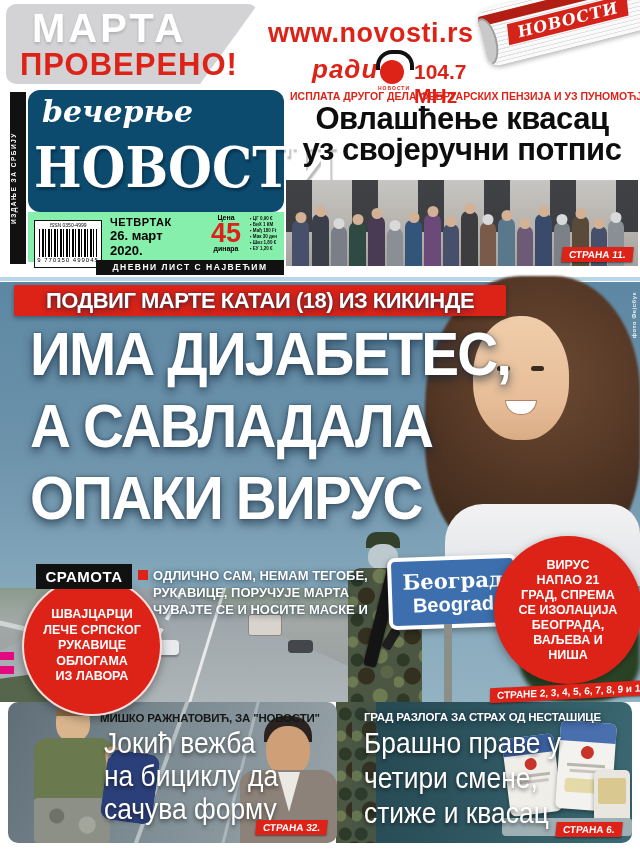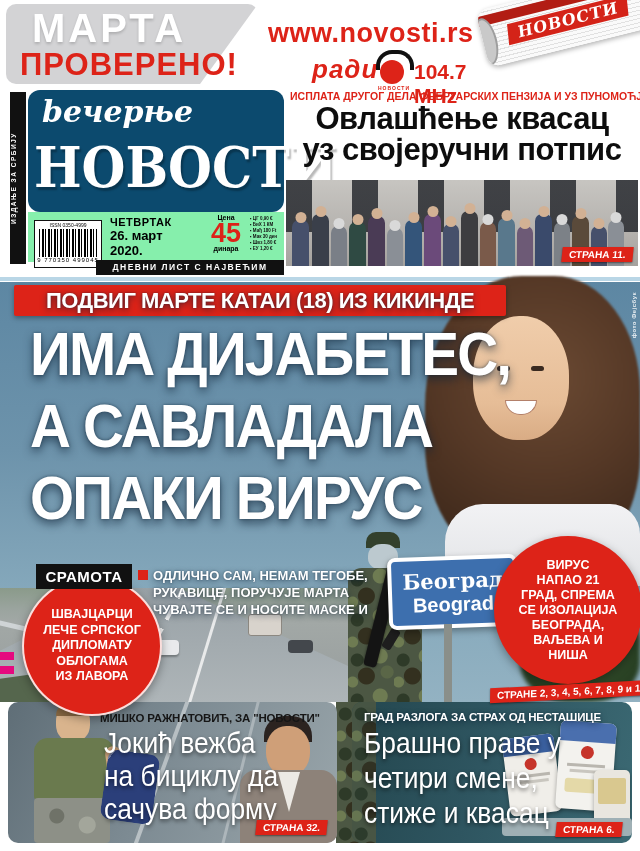--- a/index.html
+++ b/index.html
@@ -202,21 +202,21 @@
       <div class="b wh shadowtxt" style="font-size:13px;line-height:17px;margin-left:15px;">РУКАВИЦЕ, ПОРУЧУЈЕ МАРТА</div>
       <div class="b wh shadowtxt" style="font-size:13px;line-height:17px;margin-left:15px;">ЧУВАЈТЕ СЕ И НОСИТЕ МАСКЕ И</div>
     </div>
 
     <div class="a b wh" style="left:36px;top:282px;width:96px;height:25px;background:#111;font-size:15px;line-height:25px;
                 text-align:center;letter-spacing:.5px;z-index:6;">СРАМОТА</div>
     <div class="a circle-story" style="left:22px;top:294px;width:136px;height:136px;font-size:12.5px;line-height:15.5px;z-index:5;
                 border:2px solid rgba(255,255,255,.85);">
       <div>ШВАЈЦАРЦИ</div>
       <div>ЛЕЧЕ СРПСКОГ</div>
-      <div>ДИПЛОМАТУ</div>
+      <div>РУКАВИЦЕ</div>
       <div>ОБЛОГАМА</div>
       <div>ИЗ ЛАВОРА</div>
     </div>
 
     <div class="a circle-story" style="left:494px;top:254px;width:148px;height:148px;font-size:12.5px;line-height:15px;z-index:5;">
       <div>ВИРУС</div>
       <div>НАПАО 21</div>
       <div>ГРАД, СПРЕМА</div>
       <div>СЕ ИЗОЛАЦИЈА</div>
       <div>БЕОГРАДА,</div>

